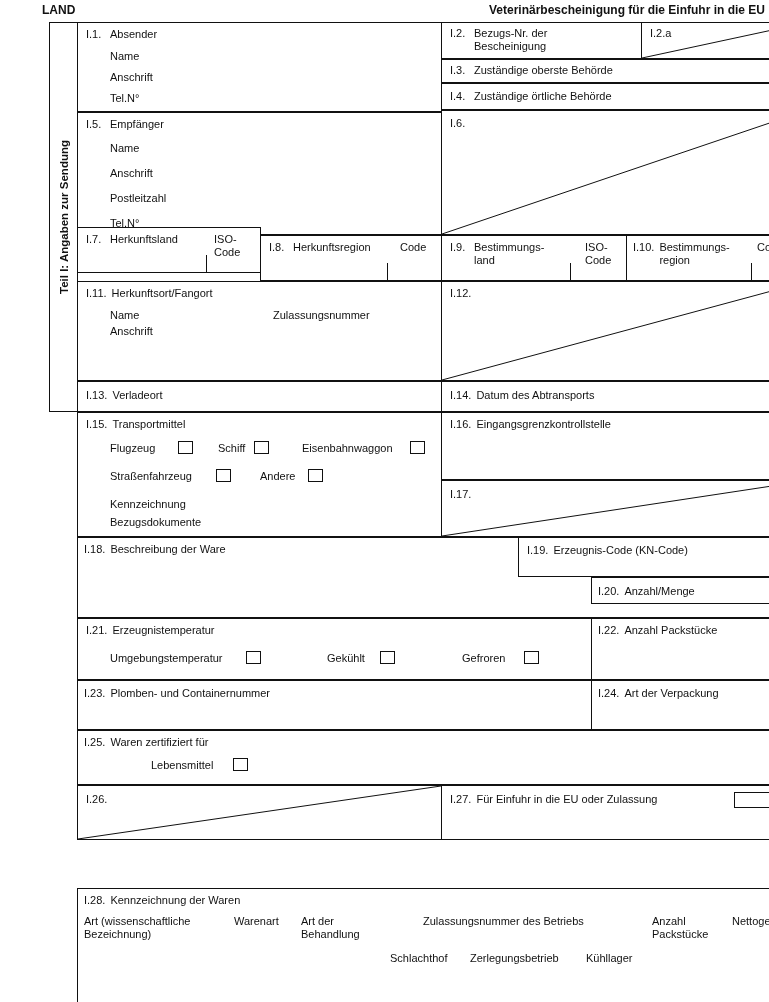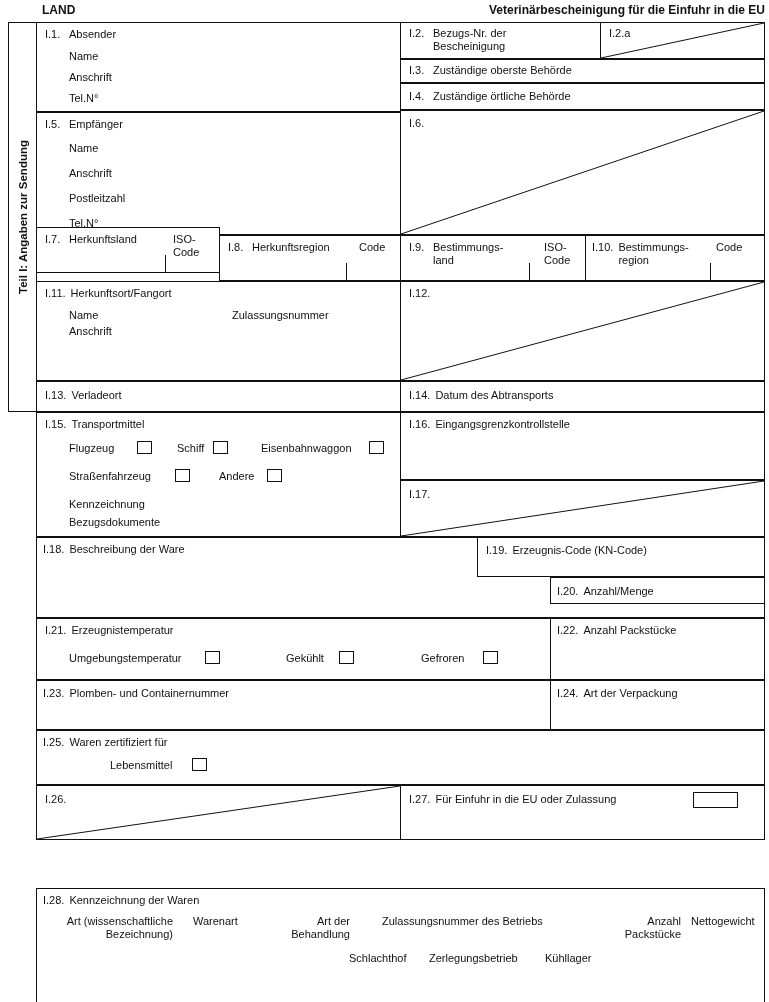--- a/index.html
+++ b/index.html
@@ -1,31 +1,31 @@
 <!DOCTYPE html>
 <html><head>
 <meta charset="utf-8">
 <style>
   html,body{margin:0;padding:0;background:#fff;}
   .page{position:relative;width:769px;height:1002px;background:#fff;
         font-family:"Liberation Sans",sans-serif;font-size:11px;color:#111;overflow:hidden;}
-  .box{position:absolute;box-sizing:border-box;border:1px solid #111;background:#fff;}
+  .box{position:absolute;box-sizing:border-box;border:1px solid #111;background:#fff;margin-left:41px;}
   .t{position:absolute;white-space:nowrap;line-height:13px;}
   .row{display:flex;}
   .col{display:flex;flex-direction:column;}
   .num{display:inline-block;min-width:24px;}
   .num2{display:inline-block;margin-right:5px;}
   .wrap{white-space:normal;}
   .cba{position:absolute;box-sizing:border-box;width:15px;height:13px;border:1px solid #111;background:#fff;}
   .tick{position:absolute;bottom:0;width:1px;height:17px;background:#111;}
   .diag{position:absolute;left:0;top:0;width:100%;height:100%;}
   .vert{position:absolute;left:50%;top:50%;transform:translate(-50%,-50%) rotate(-90deg);
         white-space:nowrap;font-weight:bold;font-size:11.5px;}
   .hdr{font-weight:bold;font-size:12px;}
-  .ctr{text-align:right;}
+  .ctr{text-align:left;}
 </style>
 </head>
 <body>
 
 <div class="page">
 
   <div class="t hdr" style="left:42px;top:4px">LAND</div>
   <div class="t hdr" style="right:4px;top:4px">Veterinärbescheinigung für die Einfuhr in die EU</div>
 
   <div class="box" style="left:8px;top:22px;width:29px;height:390px">

